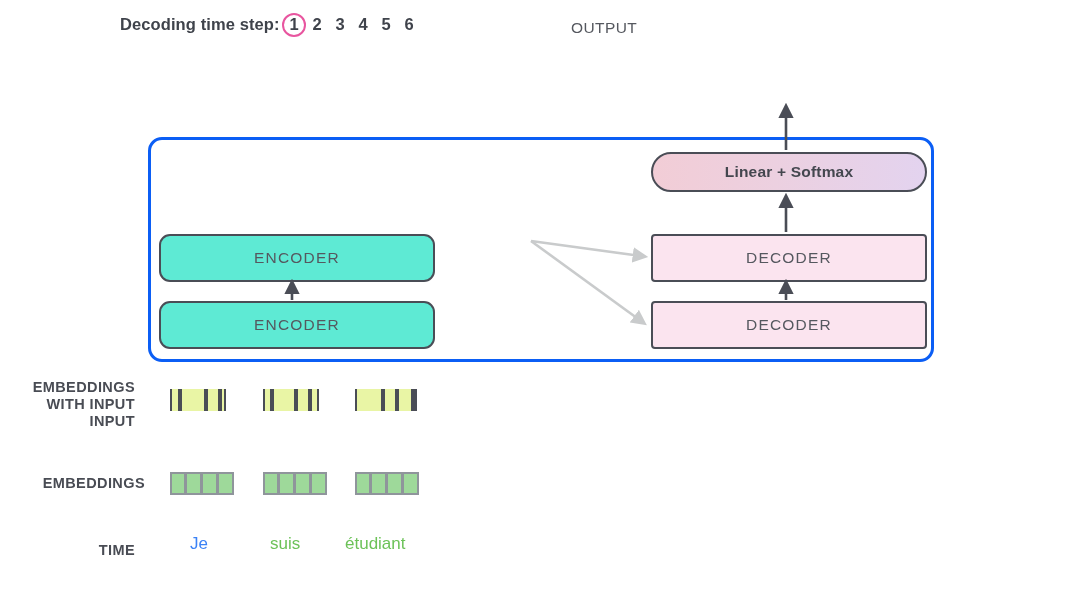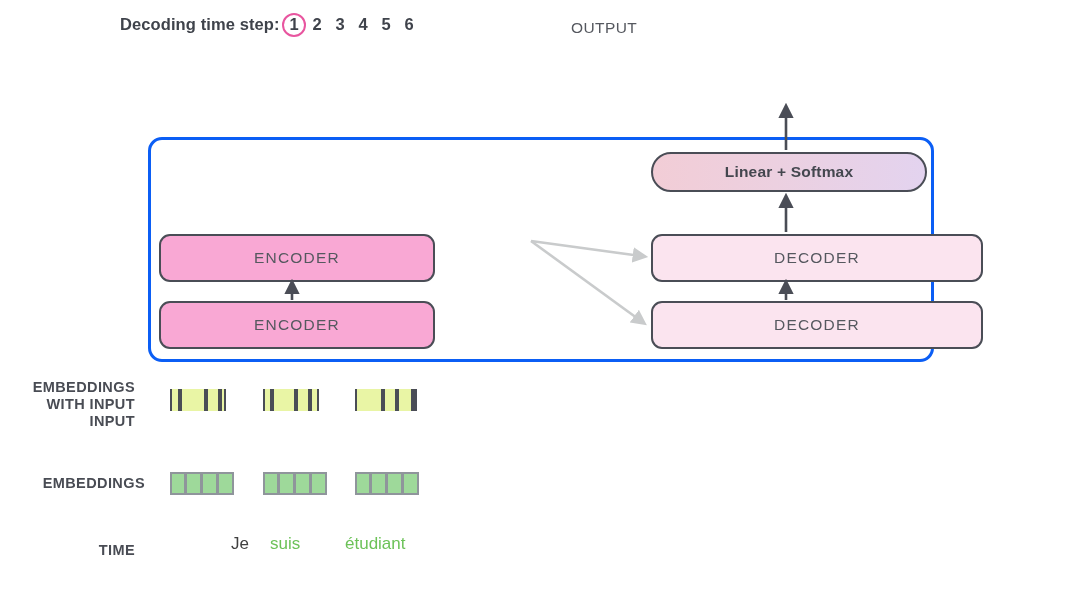--- a/index.html
+++ b/index.html
@@ -87,30 +87,30 @@
     box-sizing: border-box;
     border: 2.5px solid #4a4d56;
     display: flex;
     align-items: center;
     justify-content: center;
     font-size: 15.5px;
     letter-spacing: 1.2px;
     color: #55585f;
   }
   .encoder {
-    background: #f9a8d4;
+    background: #5eead4;
     border-radius: 11px;
     width: 276px;
     height: 48px;
     left: 159px;
   }
   .decoder {
     background: #fbe4ef;
-    border-radius: 11px;
-    width: 332px;
+    border-radius: 4px;
+    width: 276px;
     height: 48px;
     left: 651px;
   }
   #encoder-top    { top: 234px; }
   #encoder-bottom { top: 301px; }
   #decoder-top    { top: 234px; }
   #decoder-bottom { top: 301px; }
 
   #linear-softmax {
     left: 651px;
@@ -284,15 +284,15 @@
     <span class="cell" style="width: 16px;"></span>
     <span class="cell" style="width: 16px;"></span>
   </div>
 <div class="abs vector-block emb" id="emb-3">
     <span class="cell" style="width: 16px;"></span>
     <span class="cell" style="width: 16px;"></span>
     <span class="cell" style="width: 16px;"></span>
     <span class="cell" style="width: 16px;"></span>
   </div>
 
-<div class="abs input-word" id="word-1" style="color: #404040; margin-left: 41px;">Je</div>
+<div class="abs input-word" id="word-1" style="color: #3b82f6;">Je</div>
 <div class="abs input-word" id="word-2" style="color: rgb(108, 194, 88);">suis</div>
 <div class="abs input-word" id="word-3" style="color: rgb(108, 194, 88);">étudiant</div>
 
 </body></html>

